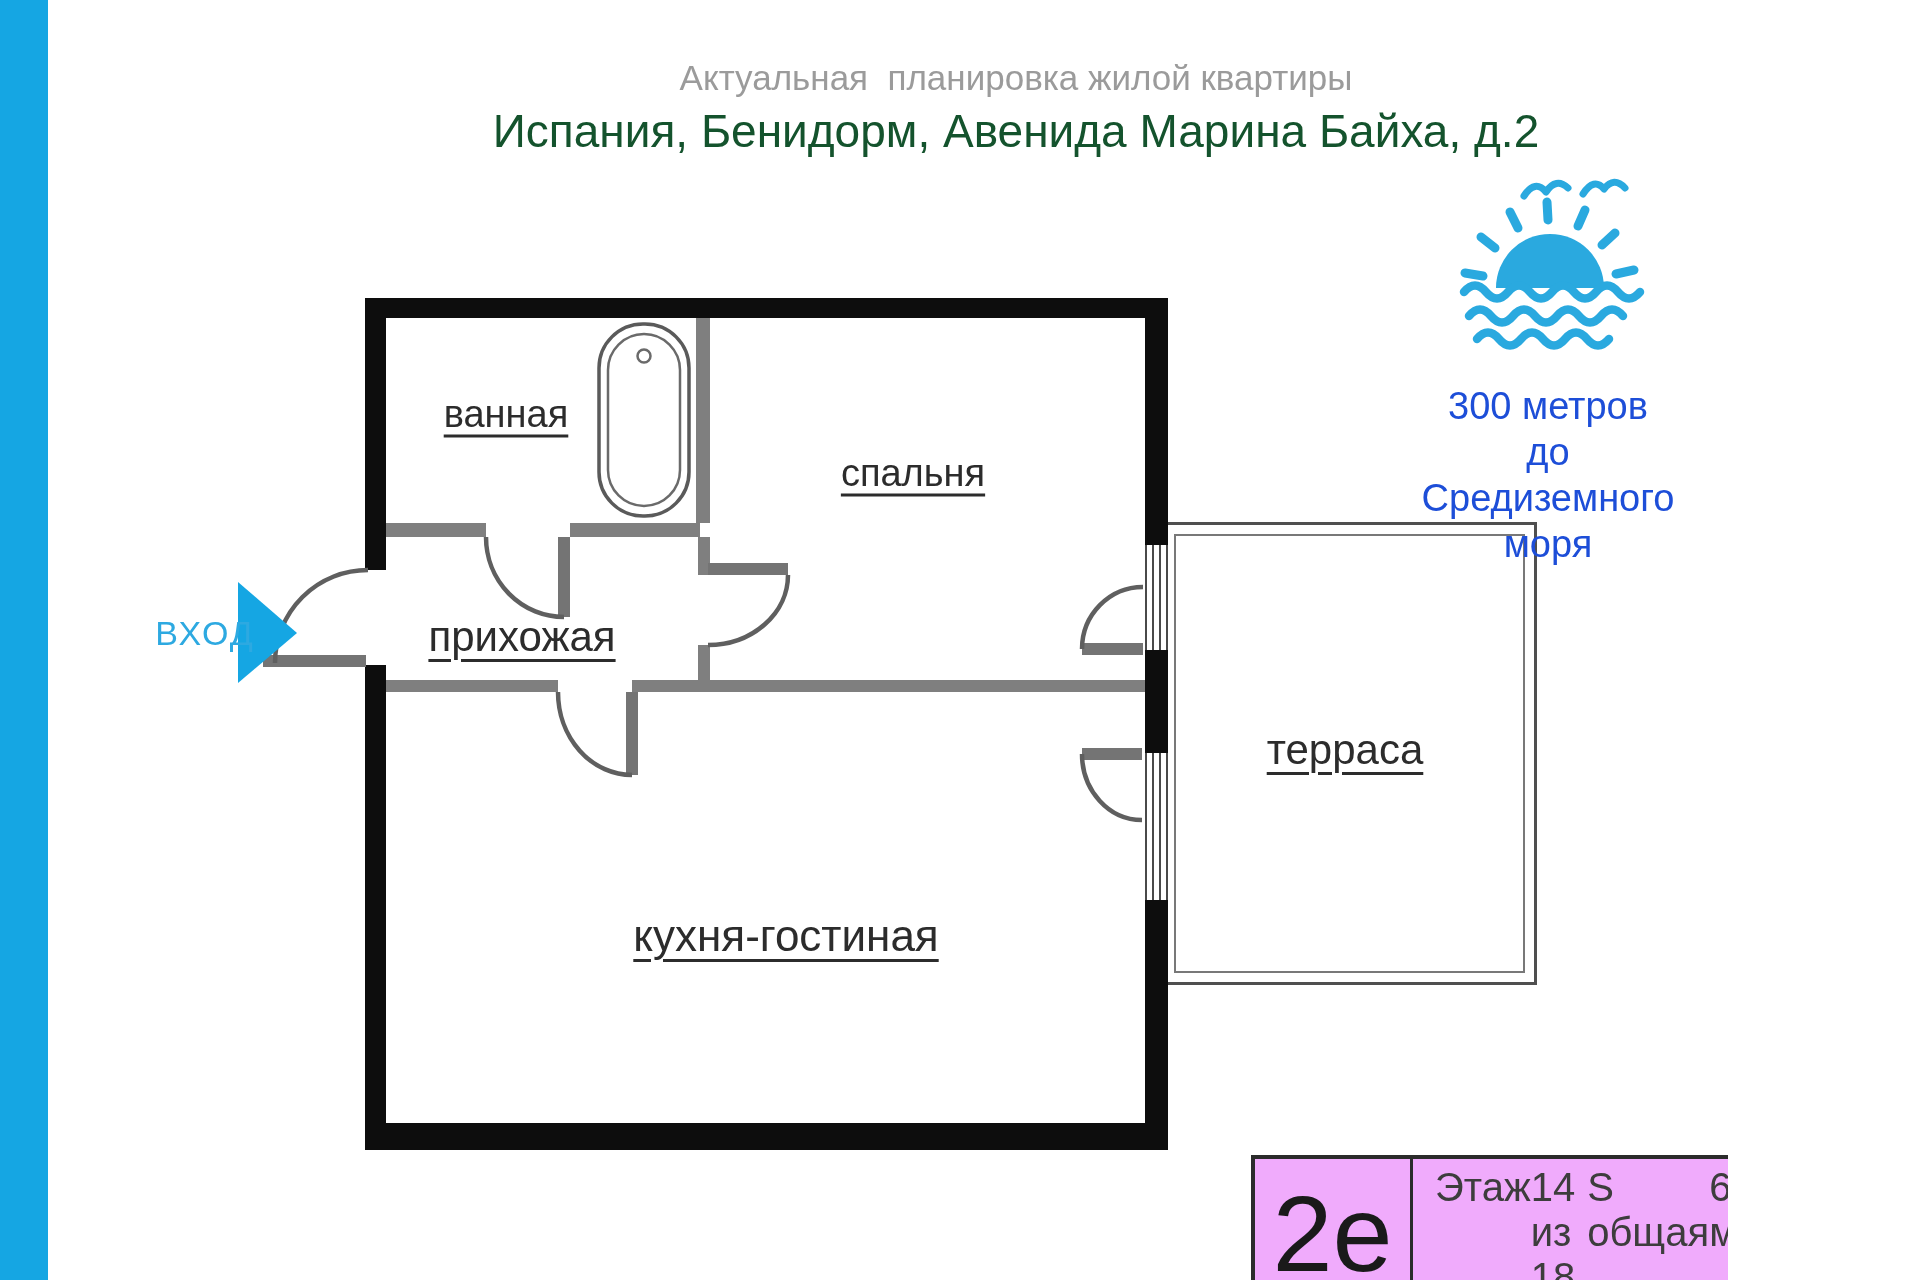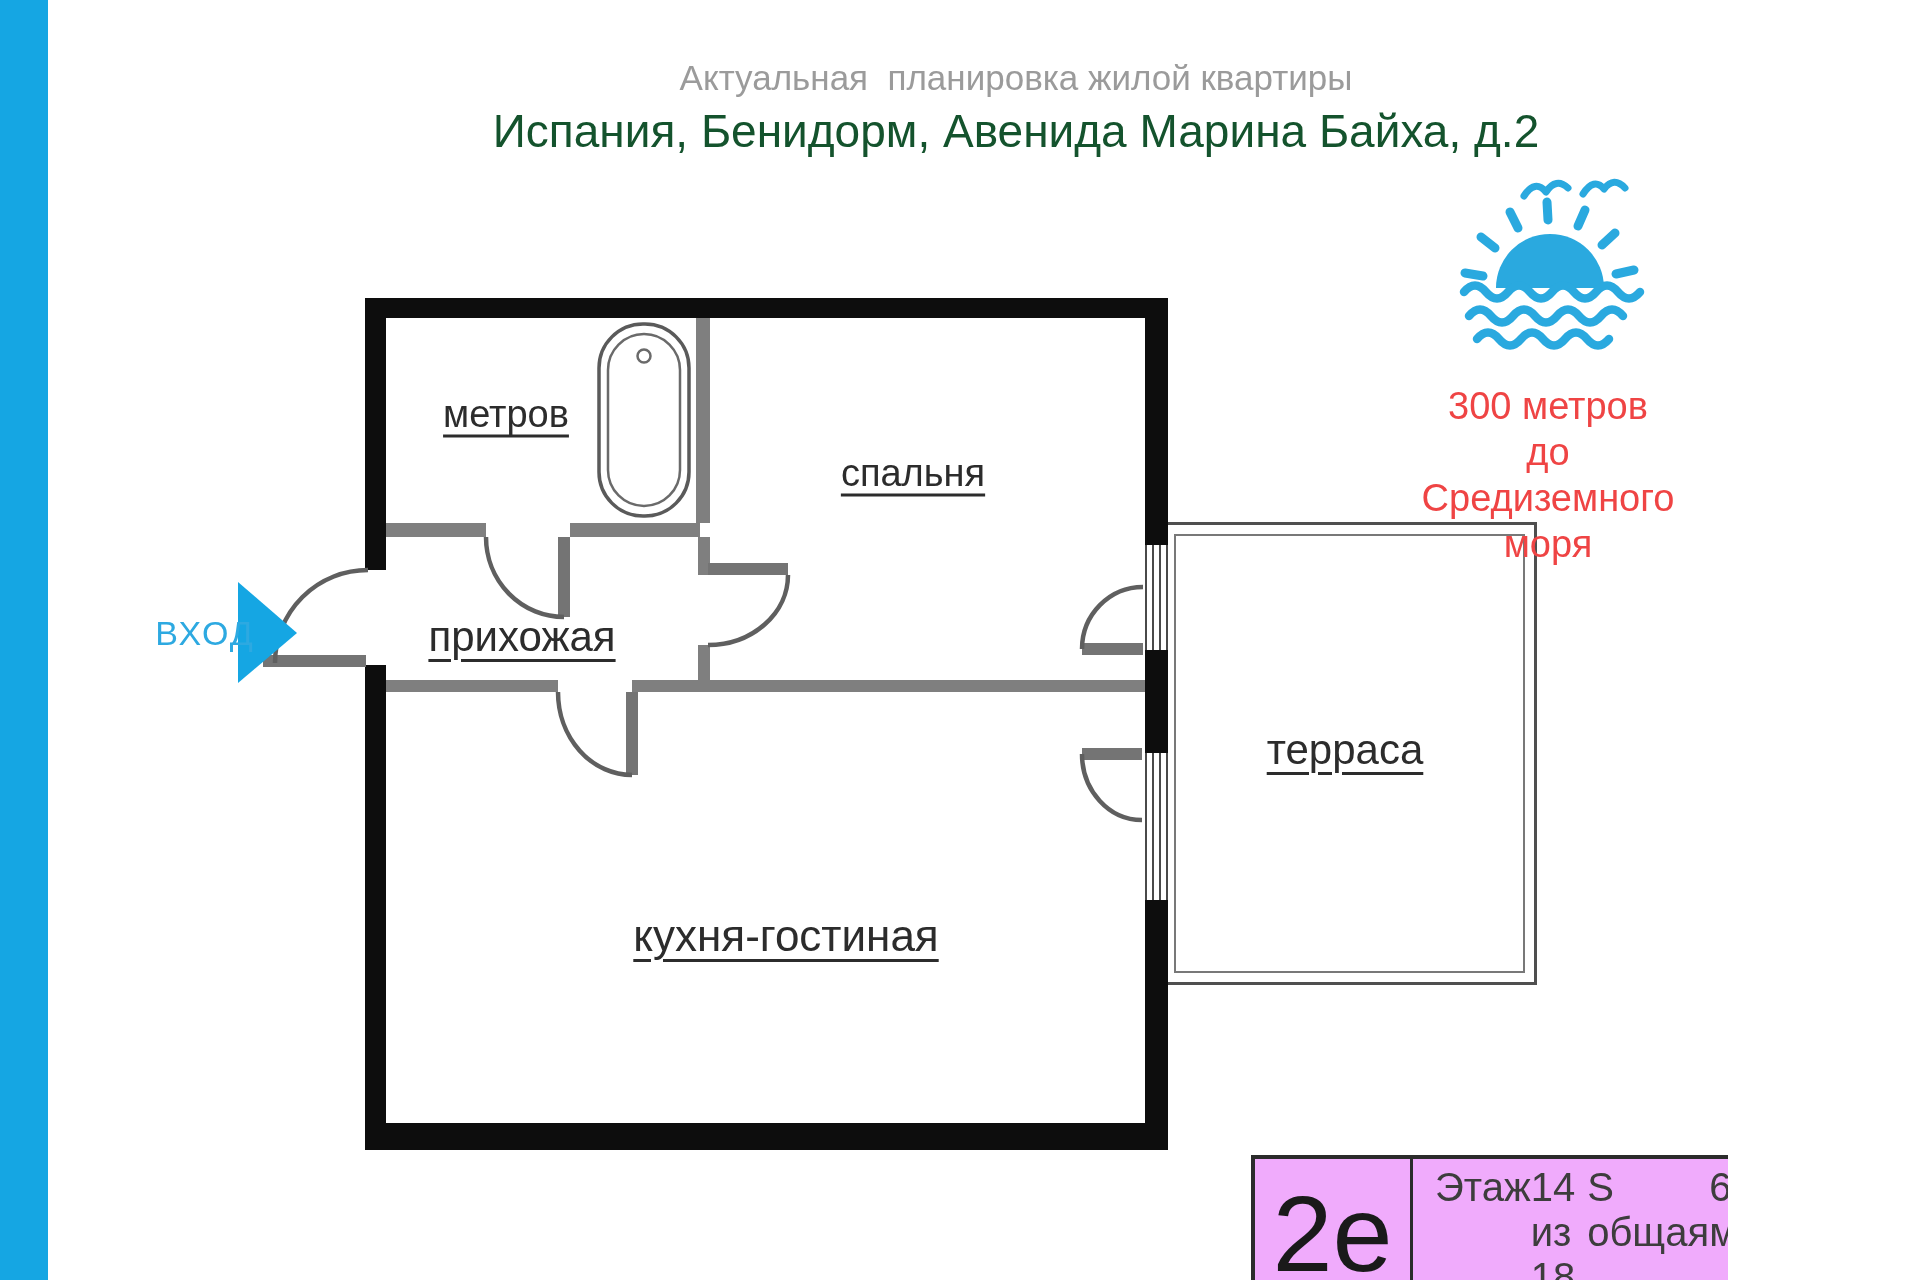--- a/index.html
+++ b/index.html
@@ -31,21 +31,21 @@
   #label-bathroom{left:506px;top:414px;font-size:38px;}
   #label-bedroom{left:913px;top:473px;font-size:38px;}
   #label-hallway{left:522px;top:637px;font-size:42px;text-align:center;}
   #label-kitchen{left:786px;top:936px;font-size:44px;}
   #label-terrace{left:1345px;top:750px;font-size:42px;}
 
   #vhod{position:absolute;left:170px;top:633px;transform:translate(-50%,-50%);
         font-size:34px;letter-spacing:2px;color:#2da9e1;margin-left:35px;}
 
   #seaside-text{position:absolute;left:1548px;top:383px;transform:translateX(-50%);
-                text-align:center;font-size:38px;line-height:46px;color:#ef4444;white-space:pre-line;}
+                text-align:center;font-size:38px;line-height:46px;color:#1d4ed8;white-space:pre-line;}
 
   #svg-overlay{position:absolute;left:0;top:0;width:1920px;height:1280px;pointer-events:none;}
 
   #info-box{position:absolute;left:1251px;top:1155px;width:566px;height:158px;
             border:4px solid #2b2b2b;box-sizing:border-box;background:#f0abfc;display:flex;}
   #info-left{width:178px;border-right:3px solid #2b2b2b;display:flex;
              align-items:center;justify-content:center;}
   #apt-type{font-size:108px;color:#1a1a1a;line-height:1;}
   #info-right{flex:1;display:flex;justify-content:center;
               padding:6px 26px 6px 22px;gap:12px;}
@@ -123,21 +123,21 @@
         <path d="M 1583 194 Q 1594 177 1604 189 M 1604 189 Q 1614 176 1625 188"></path>
       </g>
       <g stroke="#2aa9df" stroke-width="8.5" stroke-linecap="round" fill="none">
         <path d="M 1464 292 q 11 -13 22 0 t 22 0 t 22 0 t 22 0 t 22 0 t 22 0 t 22 0 t 22 0"></path>
         <path d="M 1469 316 q 11 -13 22 0 t 22 0 t 22 0 t 22 0 t 22 0 t 22 0 t 22 0"></path>
         <path d="M 1477 339 q 11 -13 22 0 t 22 0 t 22 0 t 22 0 t 22 0 t 22 0"></path>
       </g>
     </g>
   </svg>
 
-  <div class="room-label" id="label-bathroom">метров</div>
+  <div class="room-label" id="label-bathroom">ванная</div>
   <div class="room-label" id="label-bedroom">спальня</div>
   <div class="room-label" id="label-hallway">прихожая</div>
   <div class="room-label" id="label-kitchen">кухня-гостиная</div>
   <div class="room-label" id="label-terrace">терраса</div>
 
   <div id="vhod">ВХОД</div>
 
   <div id="seaside-text"><span>300 метров</span>
 <span>до Средиземного моря</span></div>
 

